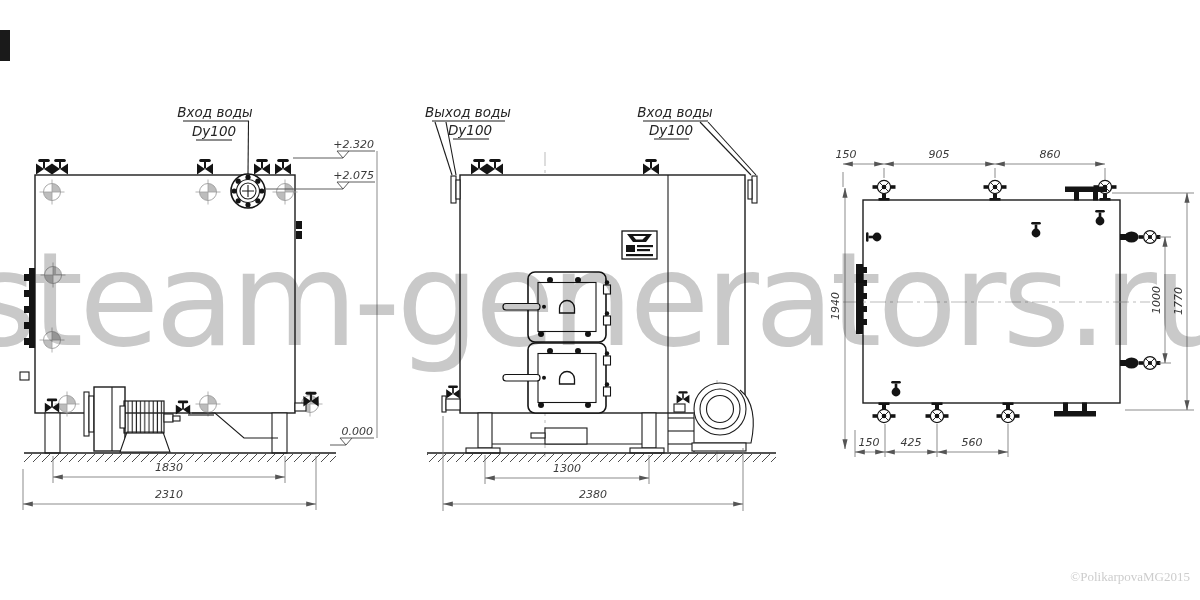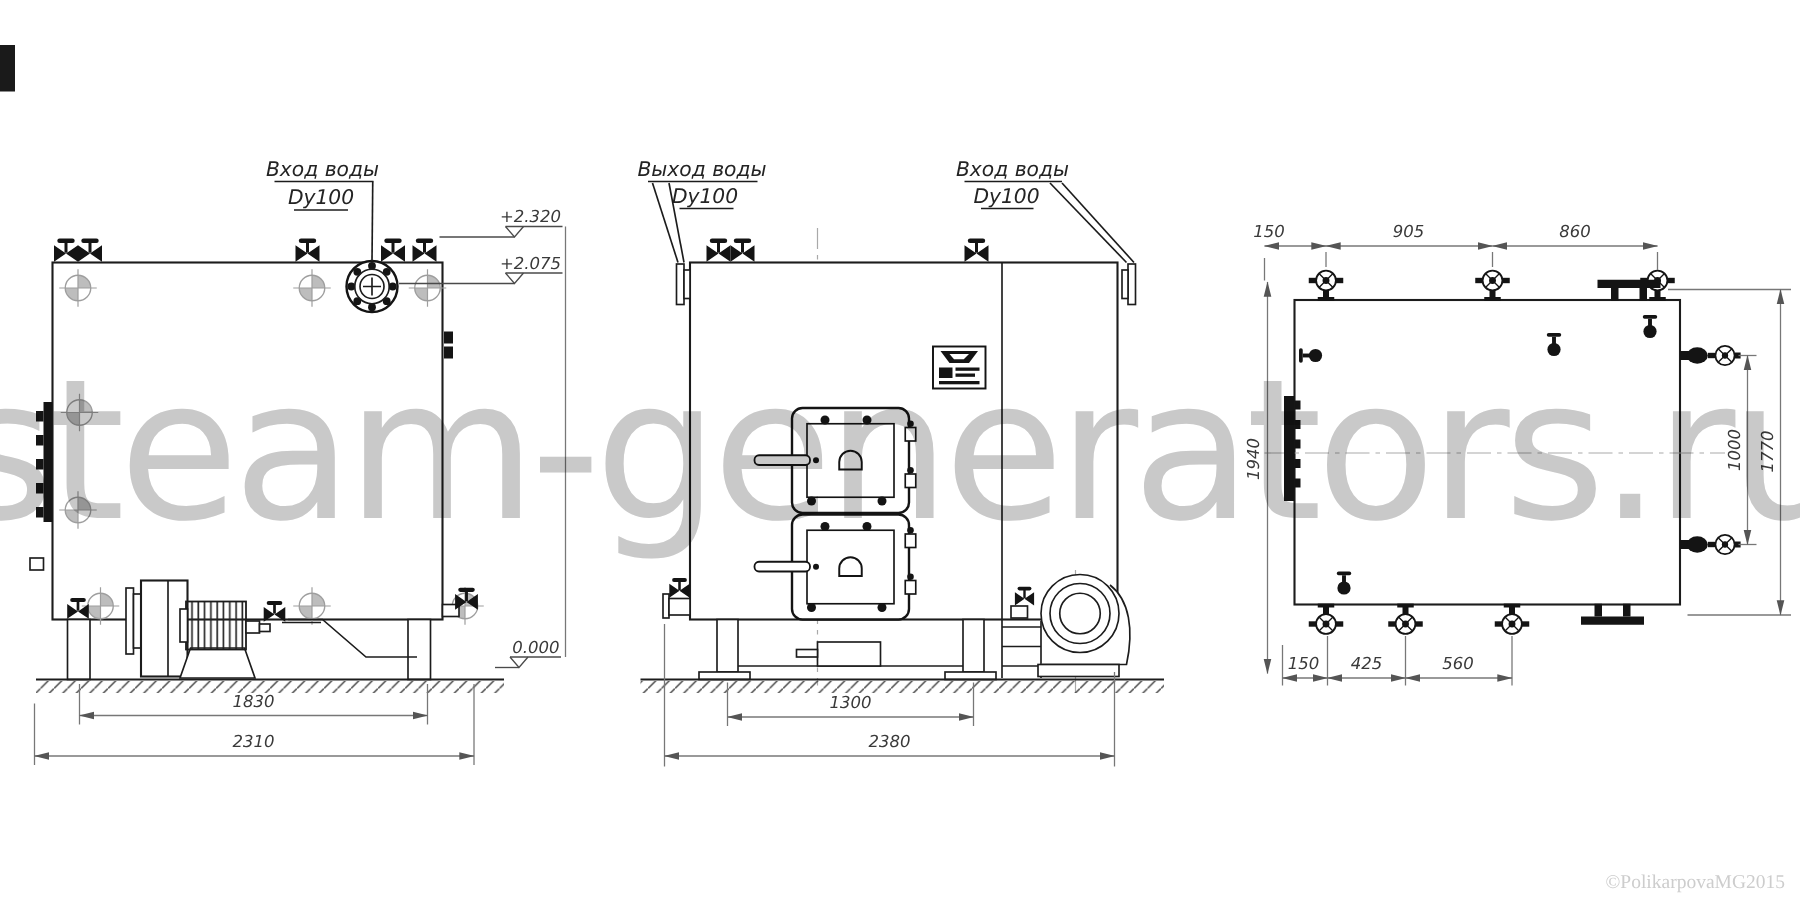--- a/index.html
+++ b/index.html
@@ -2,21 +2,21 @@
 <html><head>
 <meta charset="utf-8">
 <style>
   html,body{margin:0;padding:0;background:#fff;}
   #stage{position:relative;width:1200px;height:600px;background:#ffffff;overflow:hidden;
          font-family:"DejaVu Sans",sans-serif;}
   #stage svg{position:absolute;left:0;top:0;z-index:1;}
   .watermark{position:absolute;top:224px;left:50%;transform:translateX(-50%);
     font:130px "DejaVu Sans",sans-serif;letter-spacing:-4px;color:#c9c9c9;white-space:nowrap;
     z-index:2;mix-blend-mode:multiply;pointer-events:none;}
-  .copyright{position:absolute;right:10px;bottom:4px;font:13px "Liberation Serif",serif;
+  .copyright{position:absolute;right:10px;bottom:15px;font:13px "Liberation Serif",serif;
     color:#cdcdcd;z-index:3;}
   
   .k{stroke:#1c1c1c;fill:none;stroke-width:1.1;}
   .k14{stroke:#1c1c1c;fill:#fff;stroke-width:1.4;}
   .w{fill:#fff;stroke:#1c1c1c;stroke-width:1.1;}
   .kf{fill:#141414;stroke:none;}
   .dim{stroke:#777;stroke-width:.85;fill:none;}
   .elev{stroke:#4a4a4a;stroke-width:.9;fill:none;}
   .cl{stroke:#a9a9a9;stroke-width:.8;fill:none;}
   text.d{font:italic 11px "DejaVu Sans",sans-serif;fill:#3a3a3a;}

